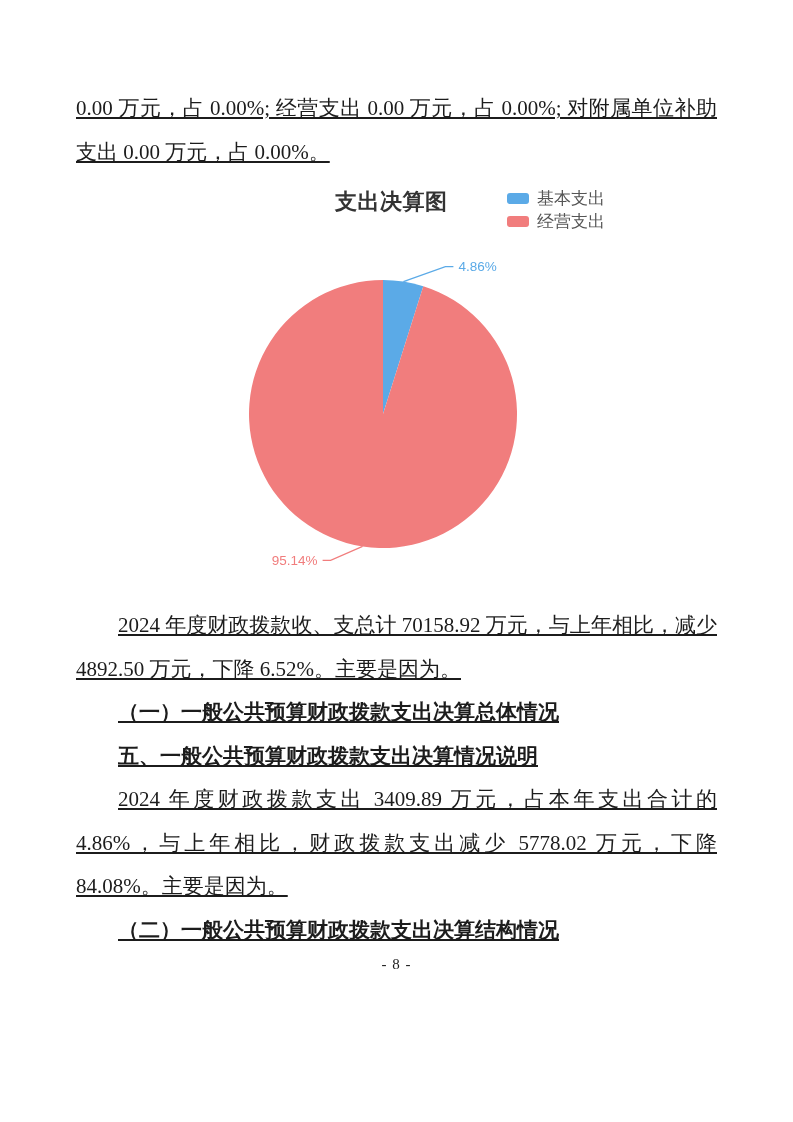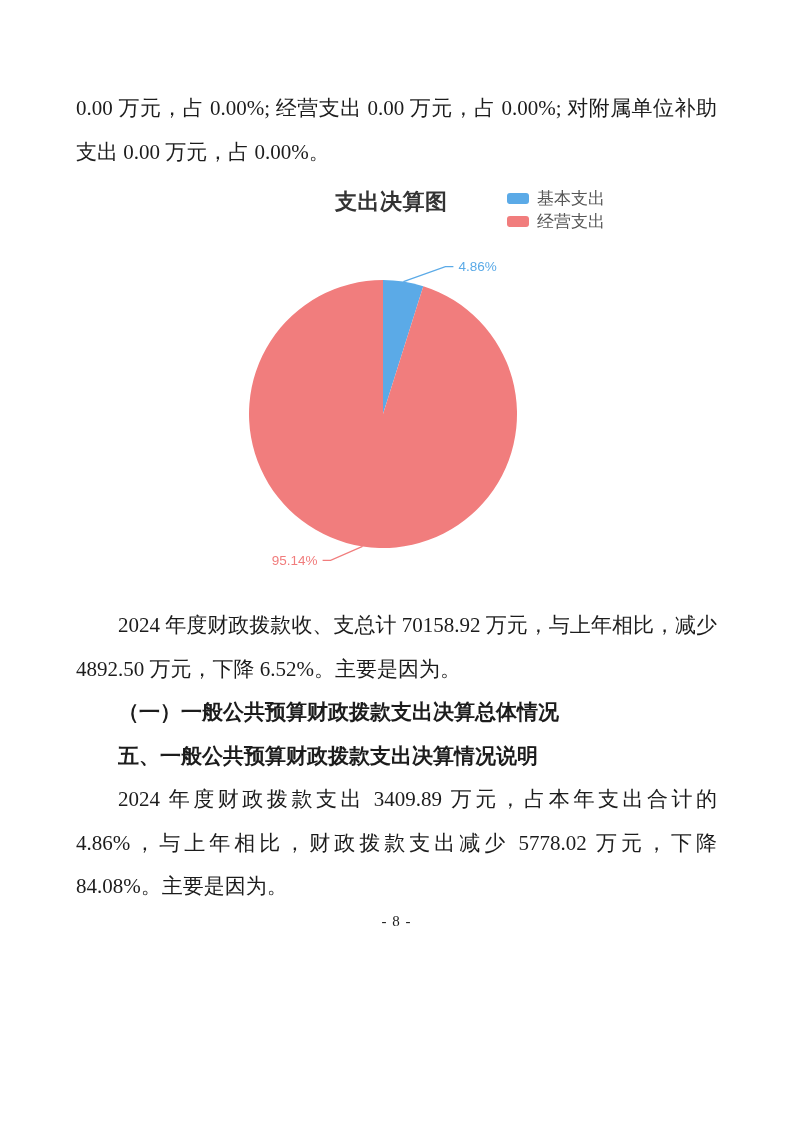--- a/index.html
+++ b/index.html
@@ -14,21 +14,21 @@
     position: relative;
     width: 793px; height: 1122px;
     overflow: hidden;
   }
   .doc-text {
     padding: 0 76px;
     font-size: 21px;
     line-height: 43.5px;
     text-align: justify;
   }
-  .doc-text p { margin: 0; }
+  .doc-text p { margin: 0; text-decoration: underline; }
   .indent { text-indent: 2em; }
   .heading { font-weight: bold; }
   .continuation-para { margin-top: 87px !important; }
   .first-section { margin-top: 44px !important; }
 
   .chart-block {
     position: relative;
     height: 420px;
     margin: 10px 76px 0 76px;
     font-family: "Liberation Sans", "DejaVu Sans", sans-serif;
@@ -103,17 +103,18 @@
         <polyline points="286.6,362.4 254.6,376.4 246.6,376.4" fill="none" stroke="#F17D7D" stroke-width="1.2"></polyline>
         <text x="241.6" y="380.9" fill="#F17D7D" font-size="13.5" text-anchor="end">95.14%</text>
       </svg>
   </div>
 
   <div class="doc-text">
     <p class="indent">2024 年度财政拨款收、支总计 70158.92 万元，与上年相比，减少 4892.50 万元，下降 6.52%。主要是因为。</p>
     <p class="heading indent">（一）一般公共预算财政拨款支出决算总体情况</p>
     <p class="heading indent">五、一般公共预算财政拨款支出决算情况说明</p>
     <p class="indent">2024 年度财政拨款支出 3409.89 万元，占本年支出合计的 4.86%，与上年相比，财政拨款支出减少 5778.02 万元，下降 84.08%。主要是因为。</p>
+    <p class="heading indent">（二）一般公共预算财政拨款支出决算结构情况</p>
   </div>
 
   <div class="page-footer">- 8 -</div>
 
 </div>
 
 </body></html>

